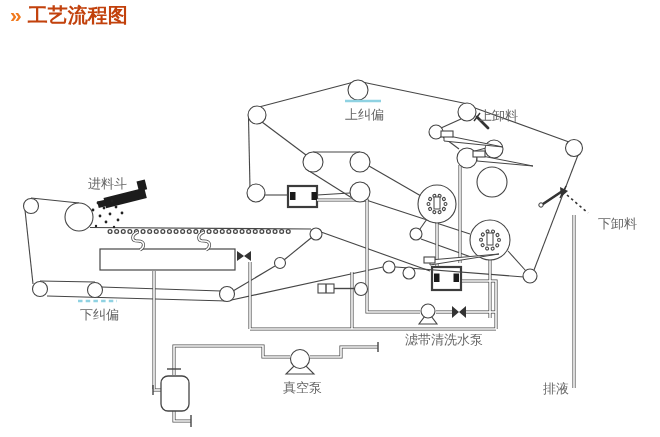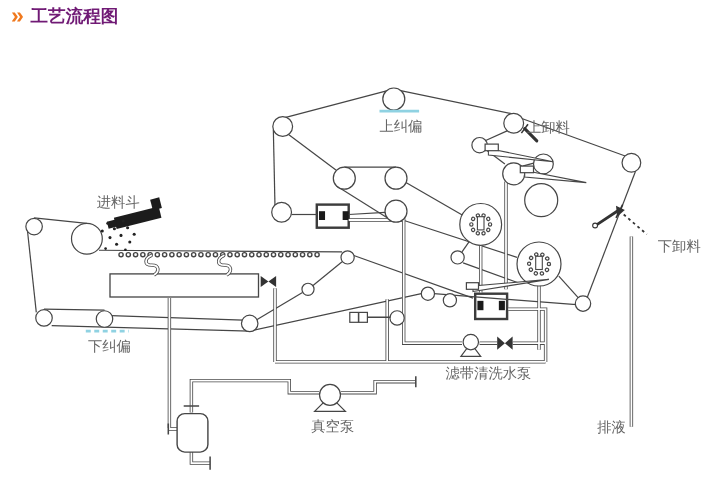--- a/index.html
+++ b/index.html
@@ -1,20 +1,20 @@
 <!DOCTYPE html>
 <html><head>
 <meta charset="utf-8">
 <style>
   html,body{margin:0;padding:0;background:#fff;}
   body{font-family:"Liberation Sans","DejaVu Sans",sans-serif;}
   .stage{position:relative;width:660px;height:437px;background:#fff;overflow:hidden;}
   .header{position:absolute;left:10px;top:6px;display:flex;align-items:flex-start;gap:7px;}
   .chev{color:#f0791e;font-size:21px;font-weight:bold;line-height:18px;letter-spacing:-1px;}
-  .title{color:#701a75;font-size:16px;font-weight:bold;line-height:19px;}
+  .title{color:#c2410c;font-size:20px;font-weight:bold;line-height:19px;}
   svg{position:absolute;left:0;top:0;}
   .ln{stroke:#464646;stroke-width:1.1;fill:none;}
   .roller{fill:#fff;stroke:#464646;stroke-width:1.1;}
   .hbox{fill:#fff;stroke:#3c3c3c;stroke-width:2.2;}
   .sq{fill:#1a1a1a;}
   .pipe path.o{stroke:#4a4a4a;stroke-width:3.1;fill:none;}
   .pipe path.i{stroke:#ffffff;stroke-width:1.6;fill:none;}
   .tick{stroke:#464646;stroke-width:1.4;fill:none;}
   .blade{fill:#fff;stroke:#464646;stroke-width:1;}
   .dark{fill:#1c1c1c;}

